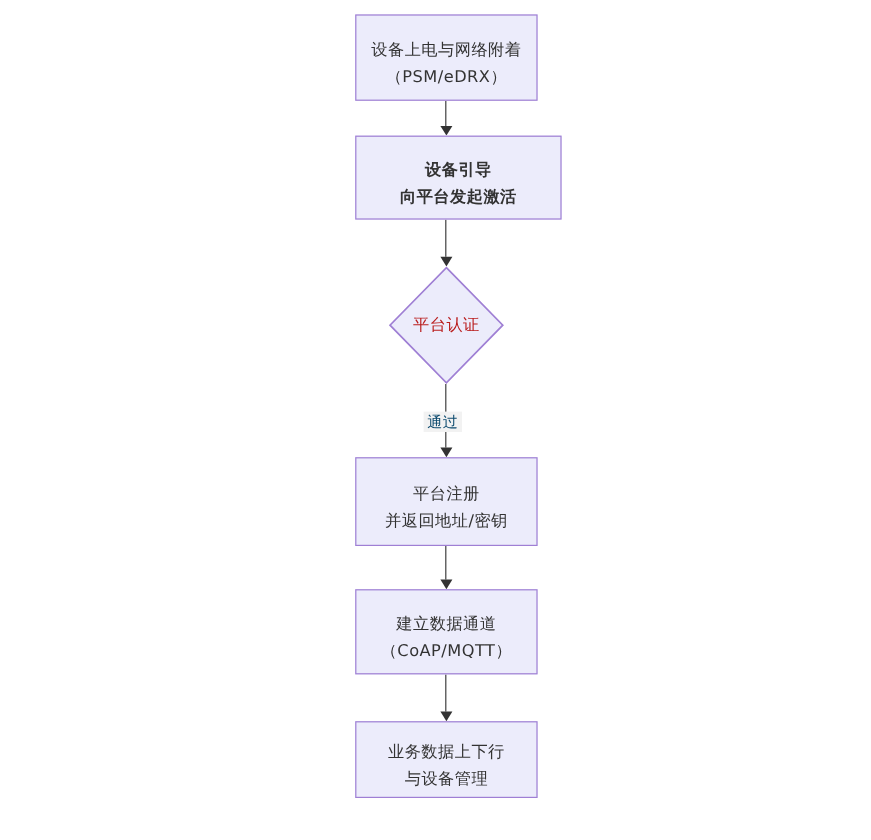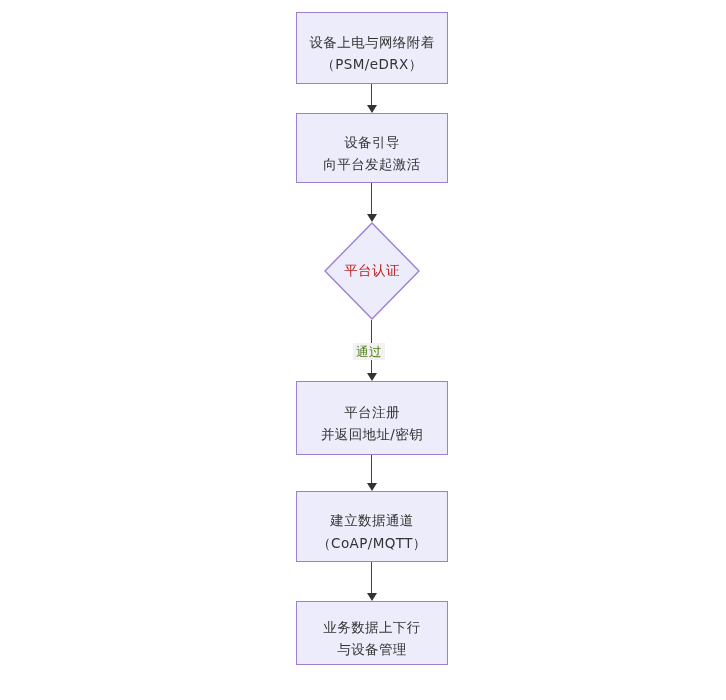--- a/index.html
+++ b/index.html
@@ -79,21 +79,21 @@
     display: flex;
     align-items: center;
     justify-content: center;
     color: #b91c1c;
     font-size: 13.5px;
     letter-spacing: 0.4px;
   }
   .edge-label {
     position: absolute;
     background: #f2f2f2;
-    color: #4d7c0f;
+    color: #0c4a6e;
     font-size: 12.5px;
     letter-spacing: 0.5px;
     padding: 1px 3px;
     line-height: 1.2;
   }
 </style>
 </head>
 <body>
 
 <div id="flow-canvas">
@@ -112,21 +112,21 @@
   <div class="arrow-head" style="top:483px;"></div>
 
   <div class="edge-line" style="top:562px;height:31px;"></div>
   <div class="arrow-head" style="top:593px;"></div>
 
   <div class="node" style="left:296px;top:12px;width:152px;height:72px;">
     <span class="node-text">设备上电与网络附着
 （PSM/eDRX）</span>
   </div>
 
-  <div class="node" style="left:296px;top:113px;width:152px;height:70px;">
+  <div class="node" style="left:296px;top:113px;width:172px;height:70px;font-weight:bold;">
     <span class="node-text">设备引导
 向平台发起激活</span>
   </div>
 
   <div class="decision-wrap">
     <svg class="decision-shape" viewBox="0 0 96 98" preserveAspectRatio="none">
       <polygon points="48,1 95,49 48,97 1,49" fill="#ececfb" stroke="#9f7fd4" stroke-width="1.4"></polygon>
     </svg>
     <div class="decision-label">平台认证</div>
   </div>

